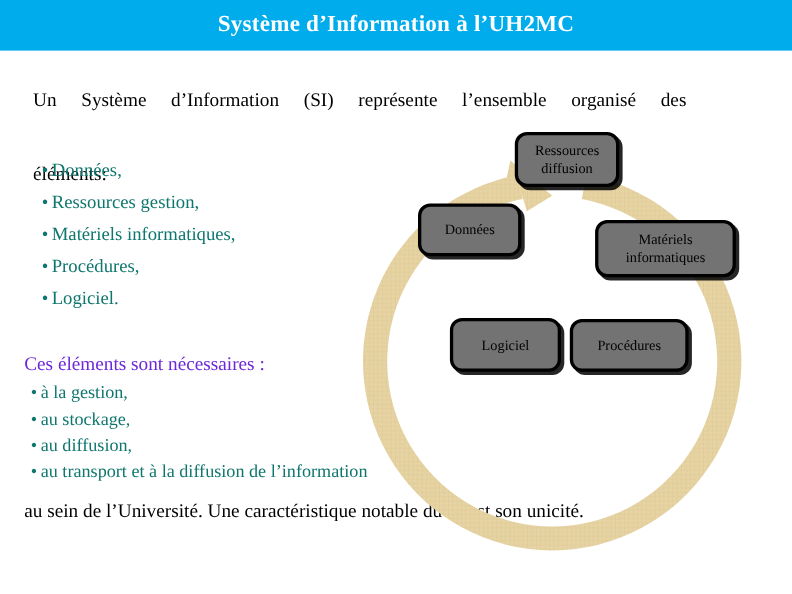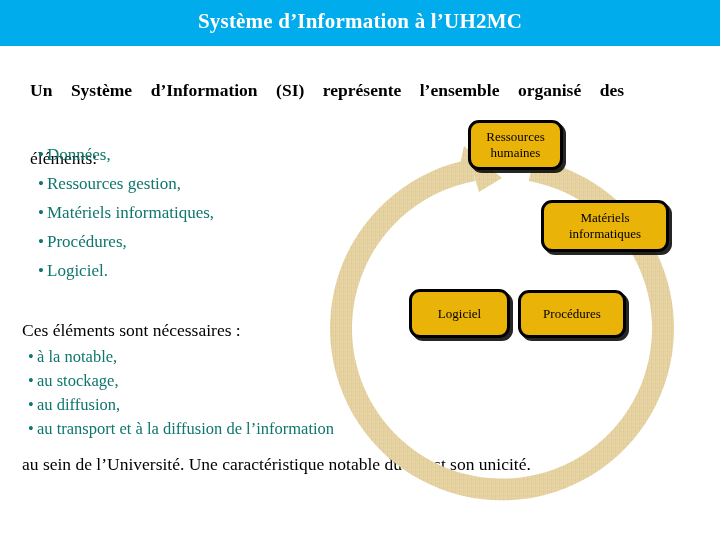--- a/index.html
+++ b/index.html
@@ -52,21 +52,20 @@
     width: 594px;
     font-size: 17.5px;
     color: #000000;
     line-height: 34px;
     text-align: justify;
     text-justify: inter-word;
   }
   #intro-paragraph .just-line {
     display: block;
     text-align: justify;
-    font-weight: bold;
   }
   #intro-paragraph .just-line:after {
     content: "";
     display: inline-block;
     width: 100%;
   }
 
   .bullet-list {
     position: absolute;
     margin: 0;
@@ -92,21 +91,21 @@
   .bullet-list li .bullet-dot {
     display: inline-block;
     width: 9px;
   }
 
   #needs-heading {
     position: absolute;
     left: 22px;
     top: 320px;
     font-size: 17.5px;
-    color: #000000;
+    color: #6d28d9;
     white-space: nowrap;
   }
   #closing-paragraph {
     position: absolute;
     left: 22px;
     top: 452px;
     width: 600px;
     font-size: 17.5px;
     color: #000000;
     line-height: 24px;
@@ -117,21 +116,21 @@
     position: absolute;
     left: 296px;
     top: 120px;
     width: 412px;
     height: 412px;
   }
 
   
   .process-box {
     position: absolute;
-    background: #eab308;
+    background: #737373;
     border: 3px solid #000000;
     border-radius: 11px;
     box-sizing: border-box;
     display: flex;
     align-items: center;
     justify-content: center;
     text-align: center;
     color: #000000;
     font-size: 13px;
     line-height: 16px;
@@ -186,21 +185,21 @@
   <ul id="elements-list" class="bullet-list">
     <li><span class="bullet-dot">•</span><span>Données,</span></li>
     <li><span class="bullet-dot">•</span><span>Ressources gestion,</span></li>
     <li><span class="bullet-dot">•</span><span>Matériels informatiques,</span></li>
     <li><span class="bullet-dot">•</span><span>Procédures,</span></li>
     <li><span class="bullet-dot">•</span><span>Logiciel.</span></li>
   </ul>
 
   <div id="needs-heading">Ces éléments sont nécessaires :</div>
   <ul id="needs-list" class="bullet-list">
-    <li><span class="bullet-dot">•</span><span>à la notable,</span></li>
+    <li><span class="bullet-dot">•</span><span>à la gestion,</span></li>
     <li><span class="bullet-dot">•</span><span>au stockage,</span></li>
     <li><span class="bullet-dot">•</span><span>au diffusion,</span></li>
     <li><span class="bullet-dot">•</span><span>au transport et à la diffusion de l’information</span></li>
   </ul>
 
   <div id="closing-paragraph">au sein de l’Université. Une caractéristique notable du SI est son unicité.</div>
 
   <svg id="cycle-arrow" viewBox="0 0 412 412">
     <defs>
       <linearGradient id="arrowTexture" x1="0" y1="0" x2="1" y2="1">
@@ -221,24 +220,29 @@
       L 179.2 61.0
       A 150 150 0 1 0 232.8 61.0
       Z" fill="url(#grainPattern)" stroke="none"></path>
 
     <path d="M 168.0 26.0 L 206.0 58.0 L 183.0 72.0 L 176.5 50.5 L 160.0 62.5 Z" fill="url(#grainPattern)" stroke="none"></path>
   </svg>
 
   <div id="box-ressources-humaines" class="process-box">
     <div>
       <span>Ressources</span><br>
-      <span>humaines</span>
-    </div>
-  </div>
-
+      <span>diffusion</span>
+    </div>
+  </div>
+
+  <div id="box-donnees" class="process-box">
+    <div>
+      <span>Données</span>
+    </div>
+  </div>
 
   <div id="box-materiels" class="process-box">
     <div>
       <span>Matériels</span><br>
       <span>informatiques</span>
     </div>
   </div>
 
   <div id="box-logiciel" class="process-box">
     <div>

